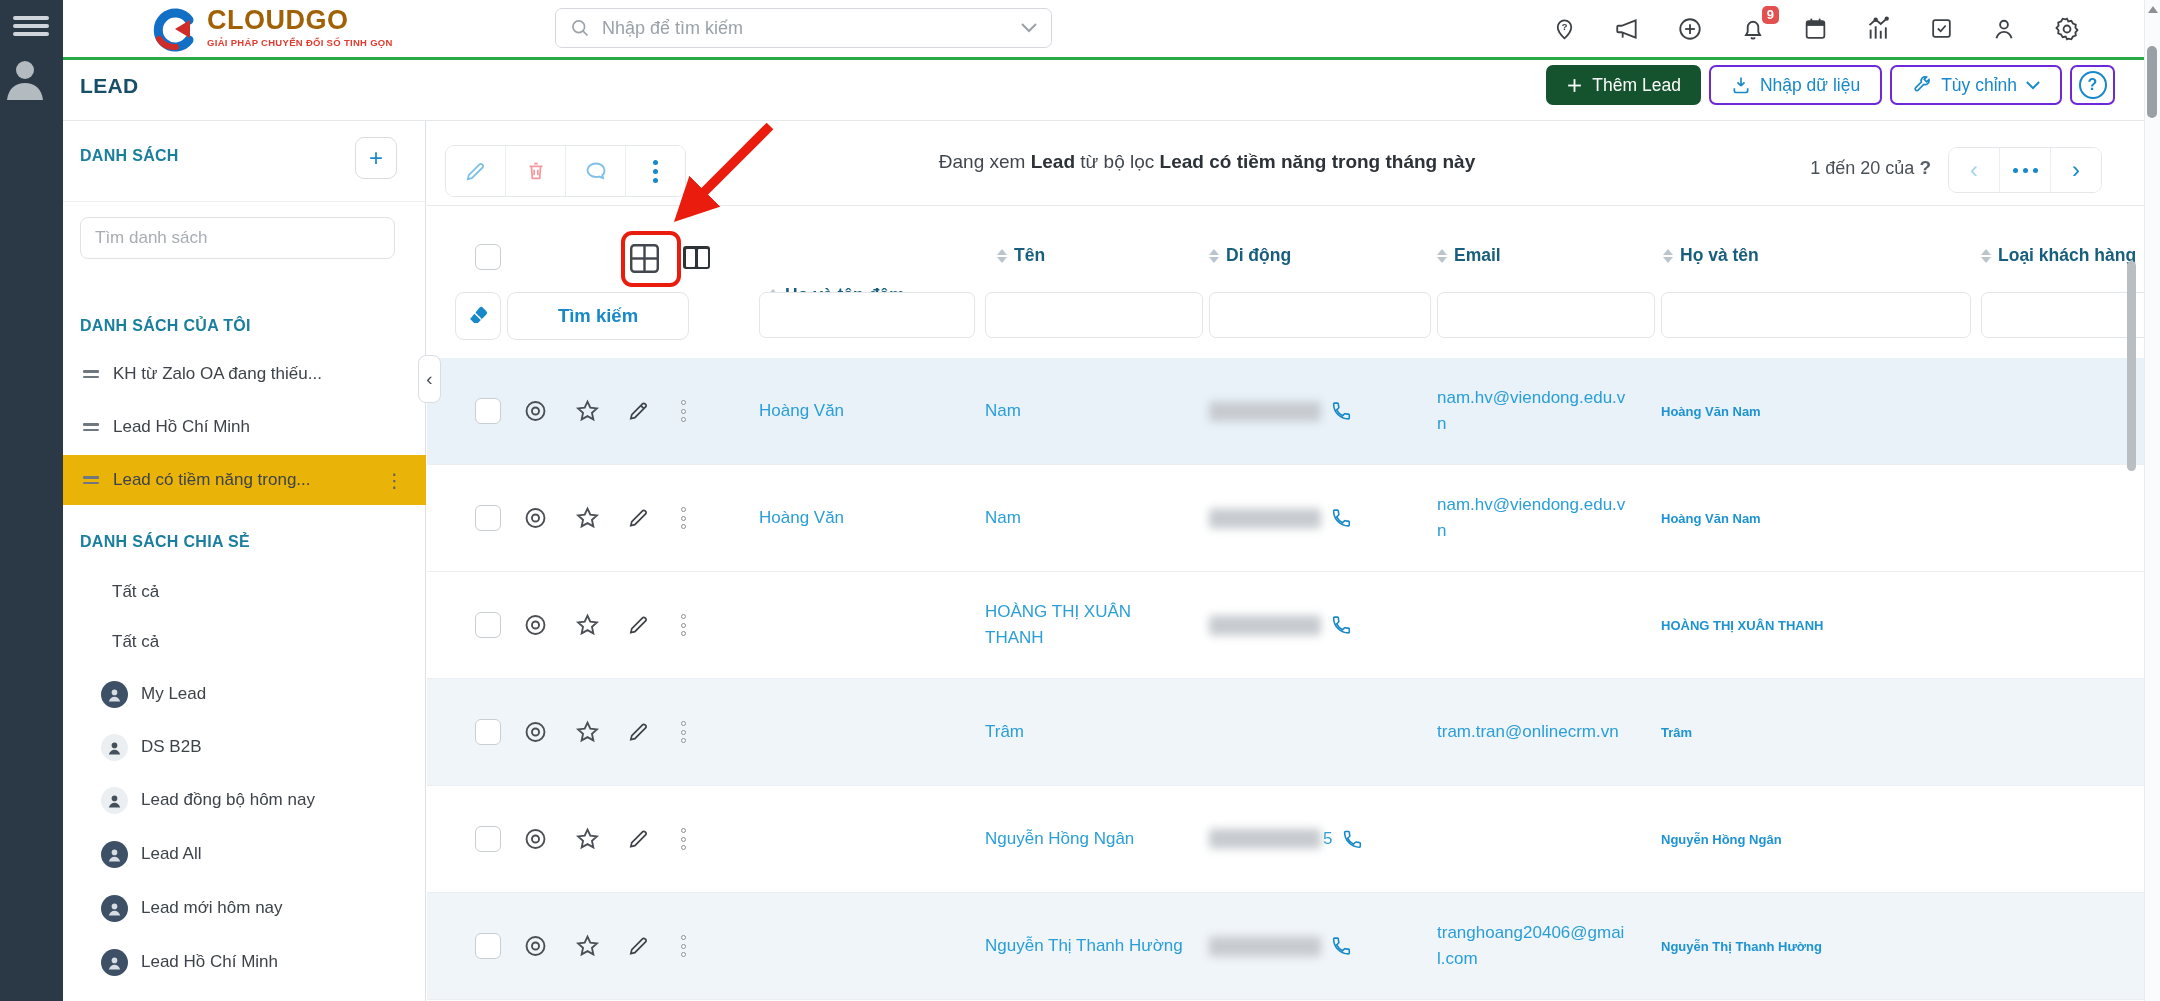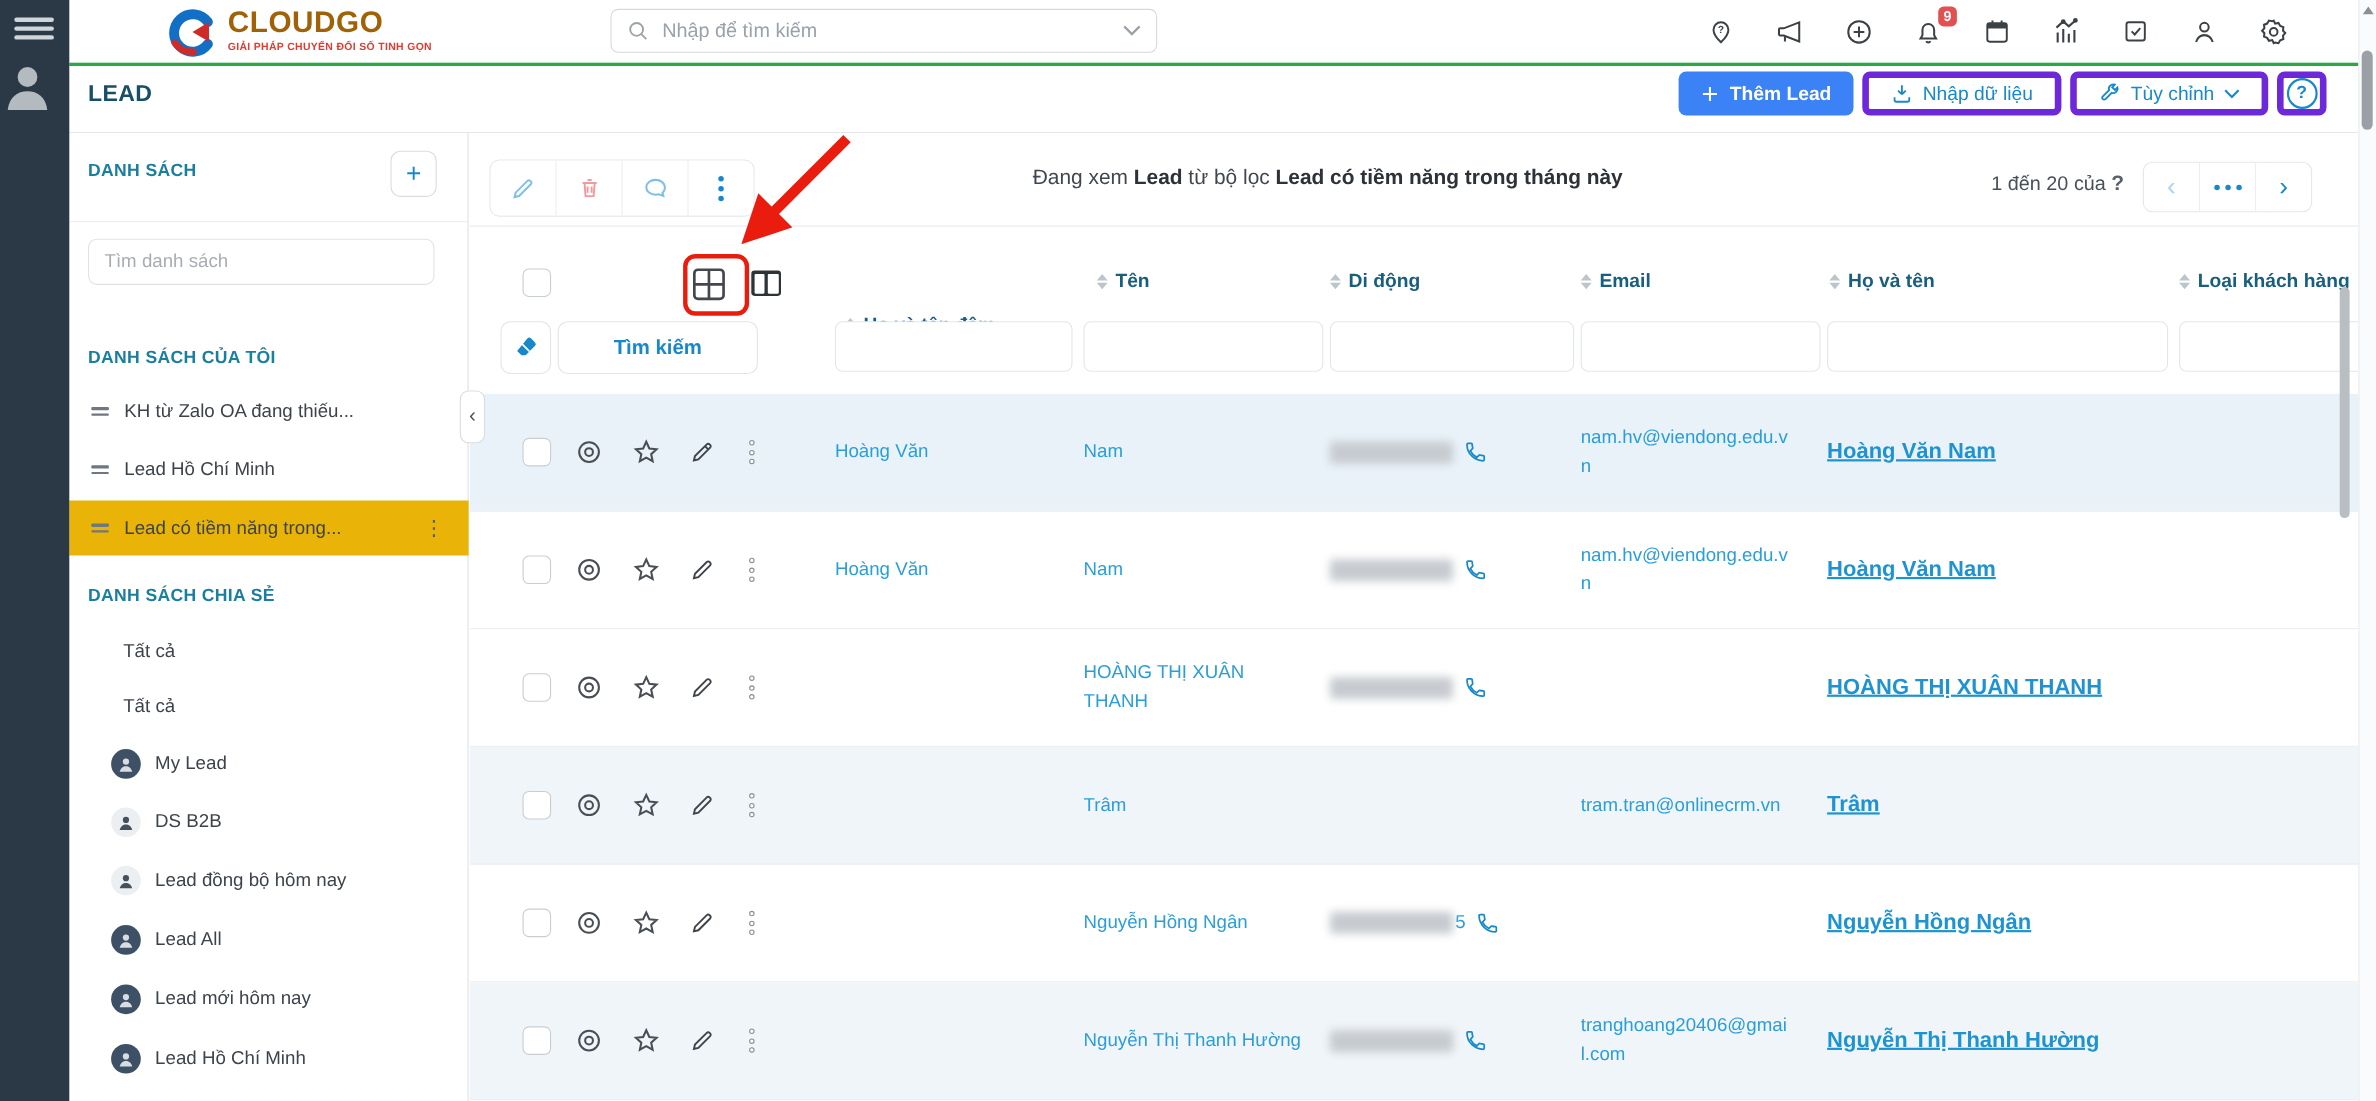--- a/index.html
+++ b/index.html
@@ -37,22 +37,22 @@
     border-right:5px solid transparent;border-bottom:7px solid #8b9095;}
   .pagescroll .thumb{position:absolute;top:46px;left:2px;width:10px;height:72px;background:#9aa0a6;border-radius:6px;}
 
   
   .leadbar{position:absolute;left:63px;top:60px;width:2097px;height:60px;background:#fff;
     border-bottom:1px solid #e4e7ea;}
   .leadtitle{position:absolute;left:17px;top:14px;font-size:21px;font-weight:bold;color:#174e68;letter-spacing:.3px;}
   .leadbtns{position:absolute;right:45px;top:5px;display:flex;gap:8px;align-items:center;}
   .btn{height:40px;border-radius:7px;display:flex;align-items:center;gap:9px;padding:0 20px;
     font-size:17.5px;cursor:pointer;box-sizing:border-box;white-space:nowrap;}
-  .btn-primary{background:#3b82f6;color:#fff;font-weight:bold;}
-  .btn-outline{background:#fff;border:6px solid #6d28d9;color:#1789ca;}
+  .btn-primary{background:#14532d;color:#fff;}
+  .btn-outline{background:#fff;border:2px solid #6d28d9;color:#1789ca;}
   .btn-help{width:45px;padding:0;justify-content:center;}
   .qmark{width:24px;height:24px;border:2px solid #1789ca;border-radius:50%;color:#1789ca;
     font-weight:bold;font-size:16px;display:flex;align-items:center;justify-content:center;}
 
   
   .sidebar{position:absolute;left:63px;top:121px;width:363px;height:880px;background:#fff;
     border-right:1px solid #dde1e4;box-sizing:border-box;}
   .sb-title{position:absolute;left:17px;font-size:16px;font-weight:bold;color:#1a7f9e;letter-spacing:.3px;}
   .addlist{position:absolute;right:28px;top:16px;width:40px;height:40px;border:1px solid #d9dde1;
     border-radius:9px;color:#1789ca;font-size:24px;display:flex;align-items:center;justify-content:center;cursor:pointer;}
@@ -129,21 +129,21 @@
   .r-star{left:148px;color:#4a4f55;}
   .r-pen{left:200px;color:#3f444a;}
   .r-more{left:254px;display:flex;flex-direction:column;gap:3.5px;}
   .r-more i{width:5px;height:5px;border-radius:50%;border:1.4px solid #8a9096;box-sizing:border-box;background:#fff;}
   .c-link{color:#2a9ed8;font-size:17px;line-height:1.55;cursor:pointer;}
   .c-dem{left:332px;width:205px;}
   .c-ten{left:558px;width:205px;}
   .c-phone{left:782px;display:flex;align-items:center;gap:10px;}
   .blurpill{width:112px;height:20px;background:#c7cbd0;border-radius:3px;filter:blur(4px);}
   .c-email{left:1010px;width:195px;word-break:break-all;}
-  .c-name{left:1234px;width:330px;font-weight:bold;color:#1e93d1;font-size:20px;cursor:pointer;text-decoration:underline;}
+  .c-name{left:1234px;width:330px;font-weight:bold;color:#1e93d1;font-size:13px;cursor:pointer;}
   .tablescroll{position:absolute;left:1700px;top:140px;width:9px;height:210px;background:#b9bec3;border-radius:5px;}
 
   
   .annbox{position:absolute;left:621px;top:231px;width:52px;height:48px;border:4.5px solid #ea1c0d;
     border-radius:11px;z-index:8;pointer-events:none;}
   .annarrow{position:absolute;left:600px;top:98px;z-index:8;pointer-events:none;}
 </style>
 </head>
 <body>
 

